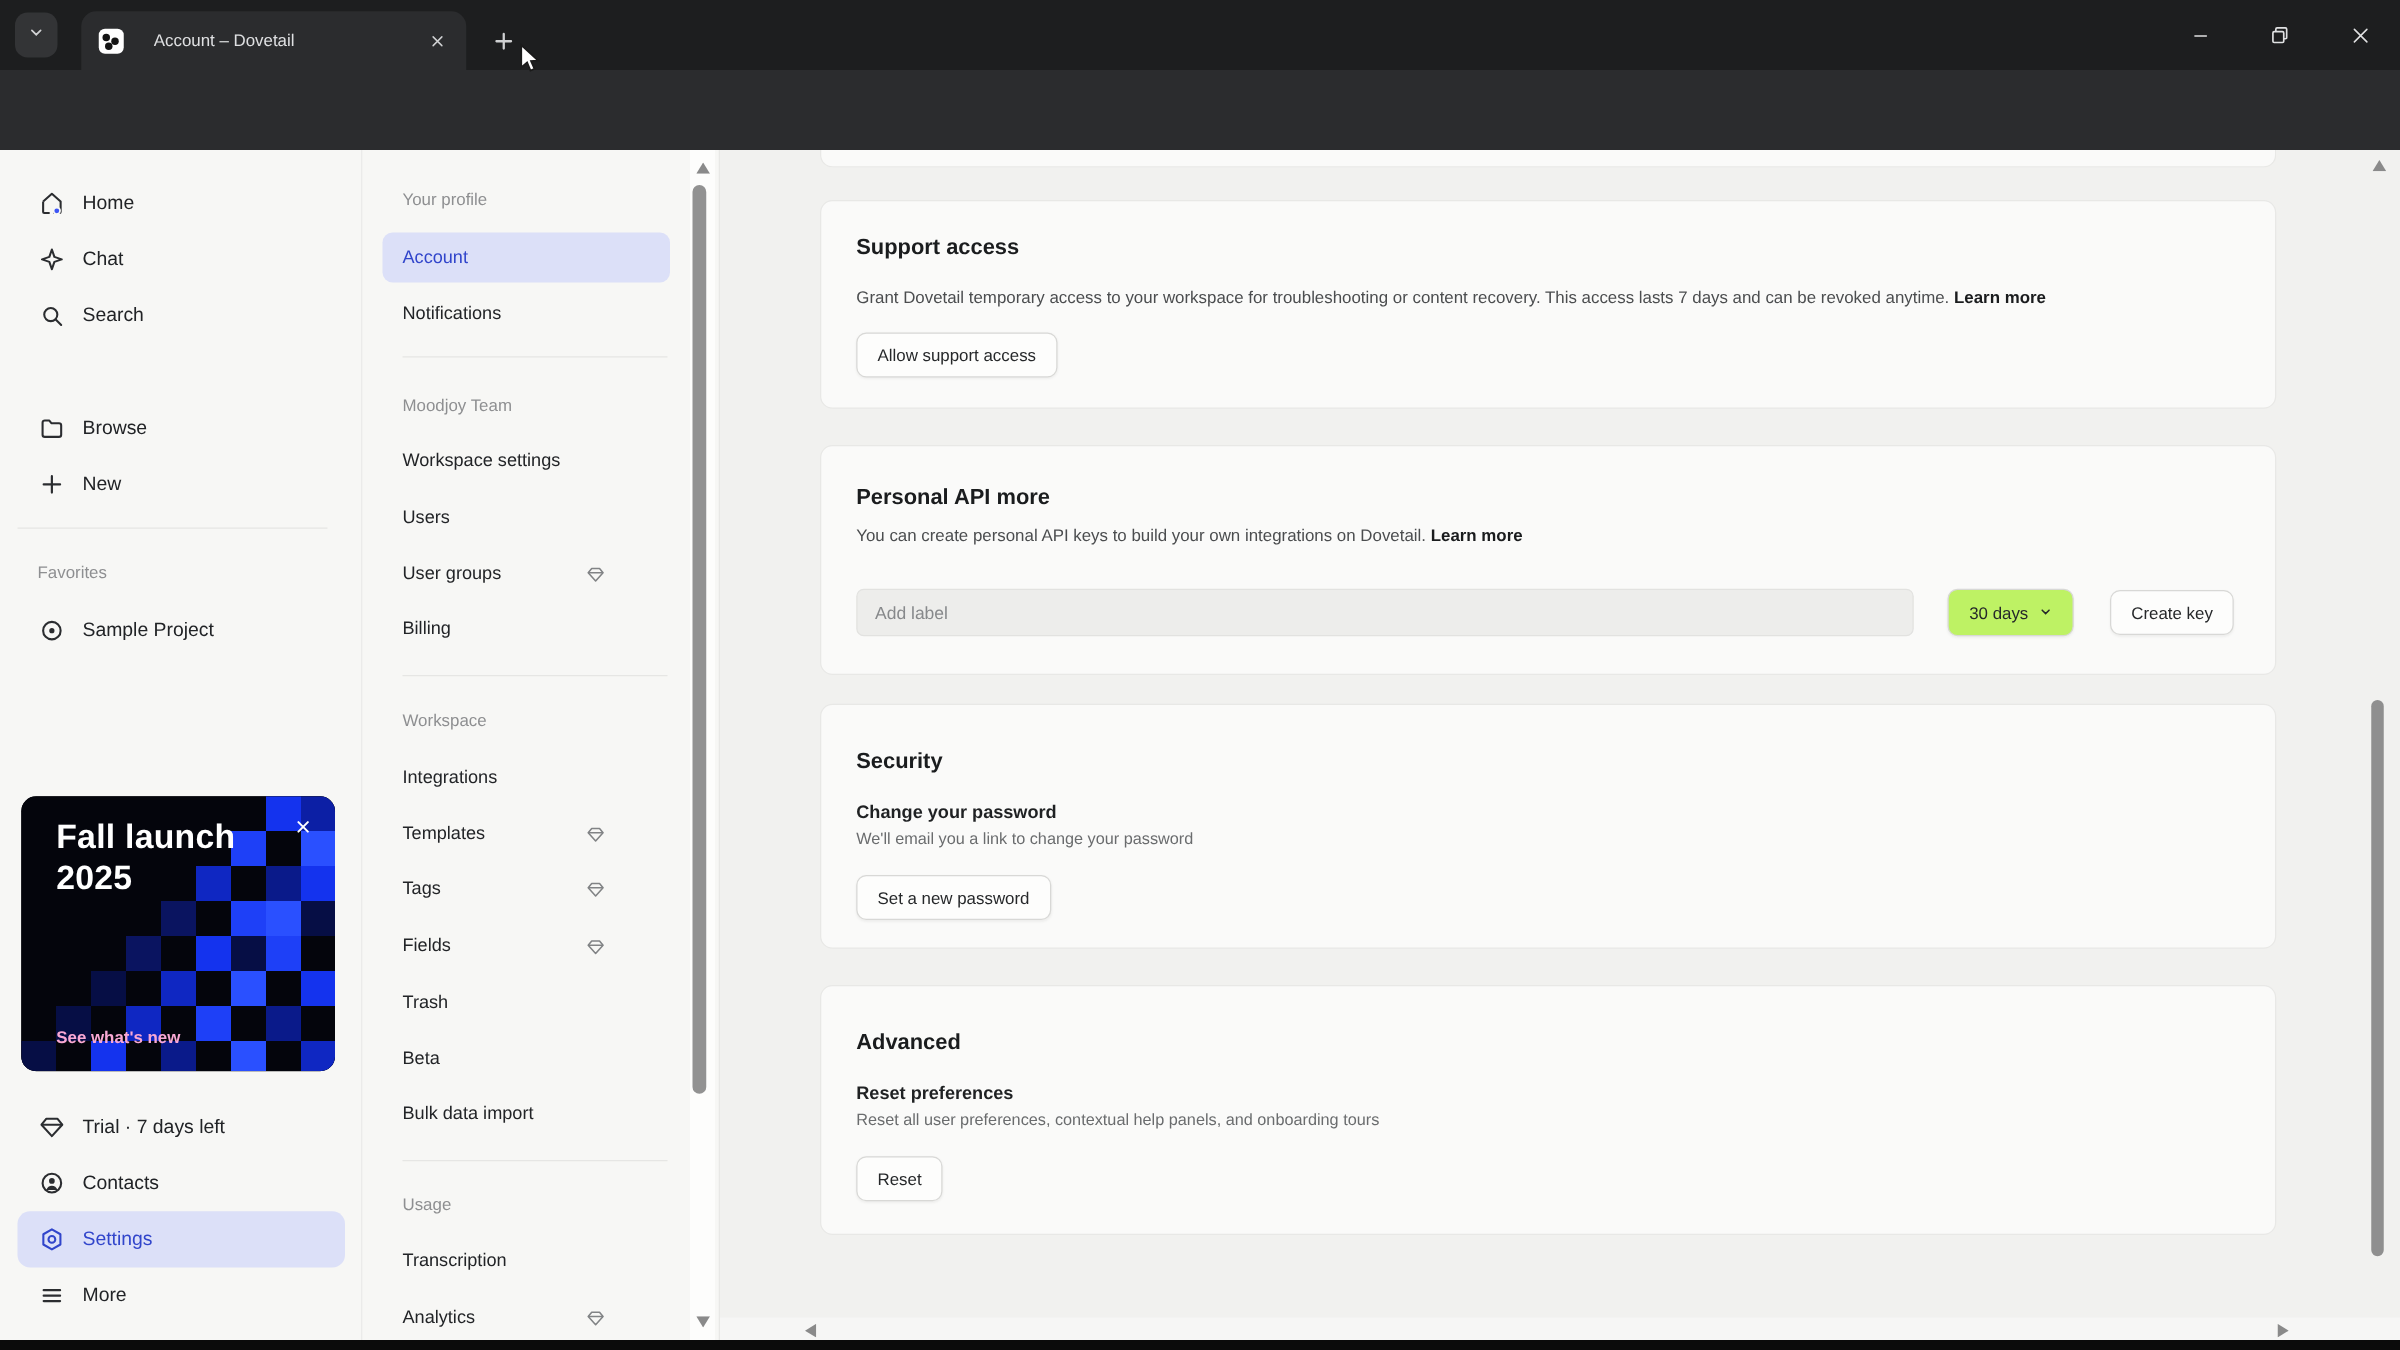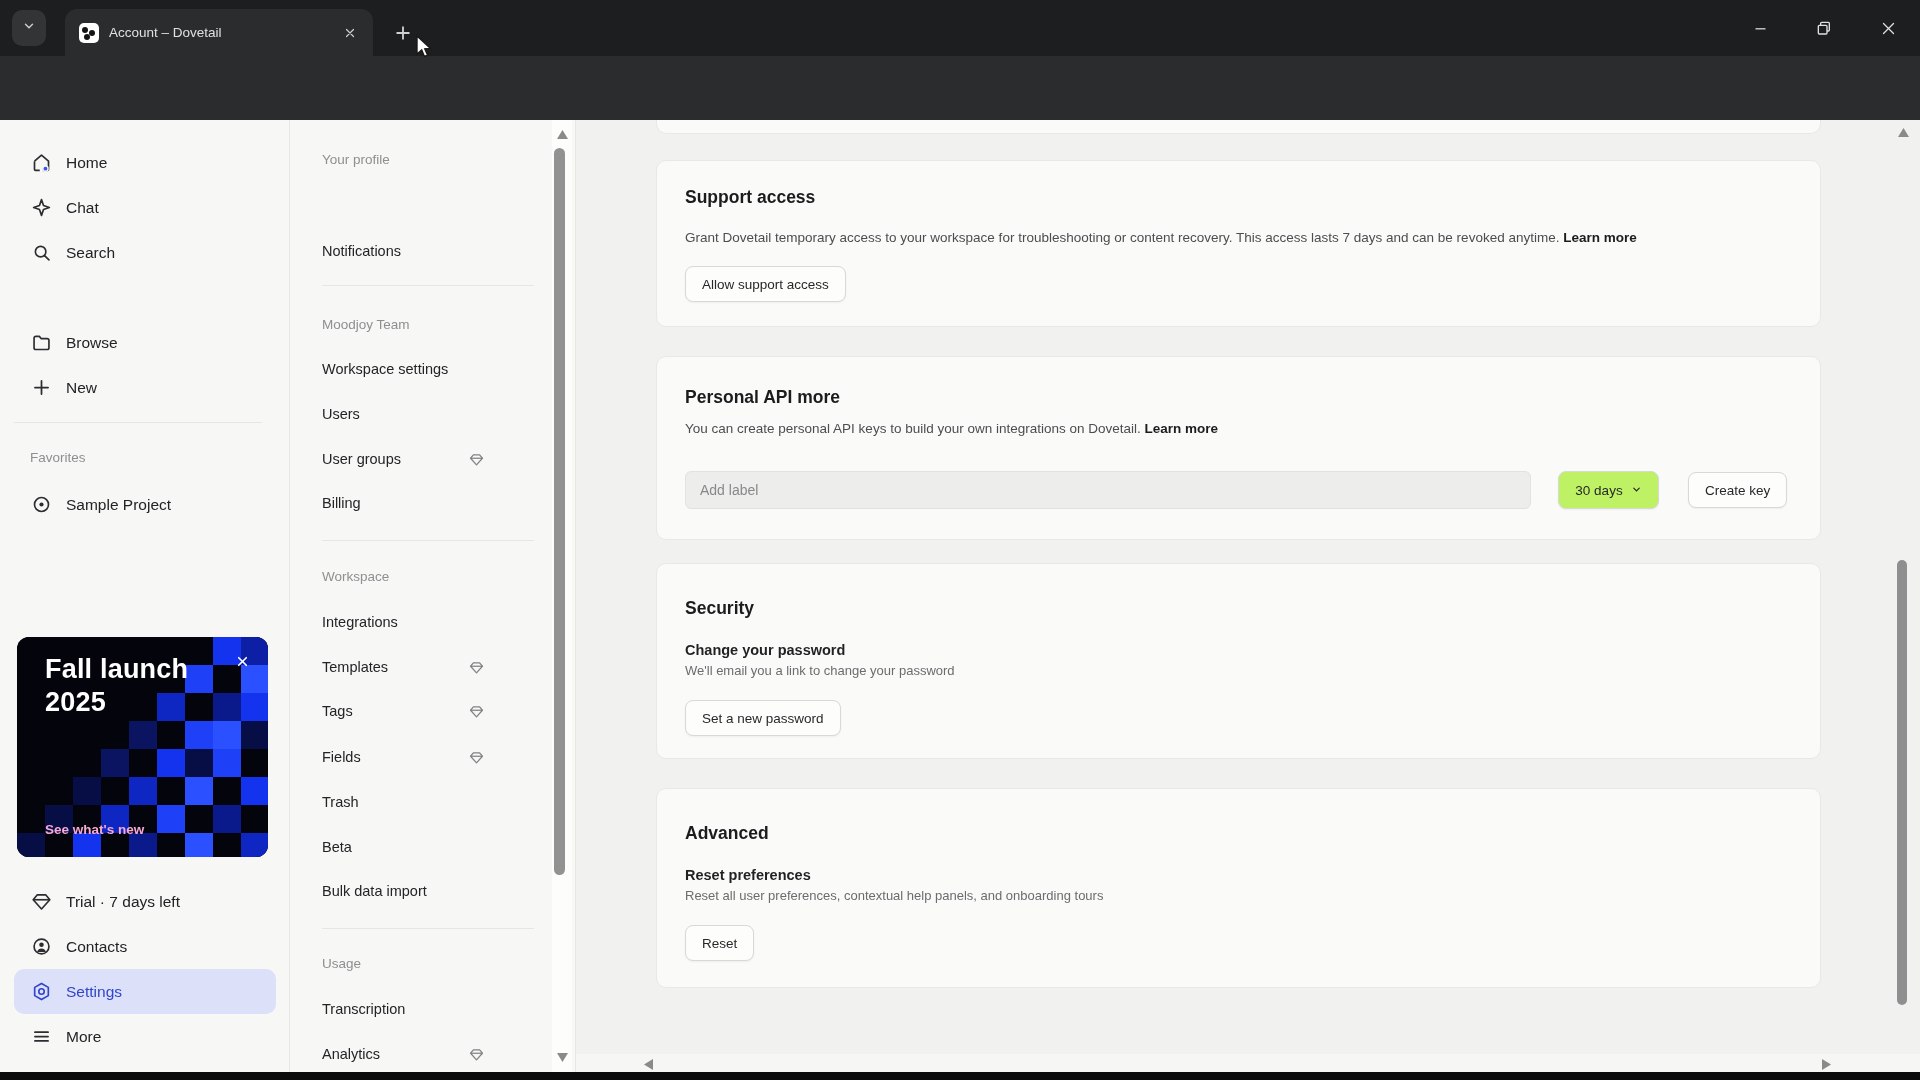--- a/index.html
+++ b/index.html
@@ -8,21 +8,21 @@
 
   
   .chrome-top { position:absolute; left:0; top:0; width:1920px; height:56px; background:#1d1e1f; }
   .tab-search-btn { position:absolute; left:12px; top:10px; width:34px; height:36px; background:#333436; border-radius:10px; display:flex; align-items:center; justify-content:center; }
   .tab { position:absolute; left:65px; top:9px; width:308px; height:47px; background:#2b2c2e; border-radius:12px 12px 0 0; display:flex; align-items:center; padding:0 12px 0 14px; }
   .tab-favicon { width:20px; height:20px; background:#ffffff; border-radius:5px; position:relative; flex:none; }
   .tab-favicon i { position:absolute; background:#141414; border-radius:50%; }
   .tab-favicon i:nth-child(1){ width:6px; height:6px; left:3px; top:4px; }
   .tab-favicon i:nth-child(2){ width:6px; height:6px; left:10px; top:7px; }
   .tab-favicon i:nth-child(3){ width:6px; height:6px; left:5px; top:11px; }
-  .tab-title { color:#dfe0e2; font-size:13.5px; margin-left:10px; flex:1 1 auto; white-space:nowrap; overflow:hidden; }
+  .tab-title { color:#dfe0e2; font-size:13.5px; margin-left:24px; flex:1 1 auto; white-space:nowrap; overflow:hidden; }
   .tab-close { width:22px; height:22px; display:flex; align-items:center; justify-content:center; border-radius:50%; flex:none; }
   .newtab-btn { position:absolute; left:388px; top:18px; width:30px; height:30px; display:flex; align-items:center; justify-content:center; }
   .win-controls { position:absolute; right:0; top:0; height:56px; display:flex; align-items:center; }
   .win-btn { width:64px; height:50px; display:flex; align-items:center; justify-content:center; }
 
   .toolbar { position:absolute; left:0; top:56px; width:1920px; height:64px; background:#2b2c2e; }
   .nav-ico { position:absolute; top:72px; width:36px; height:36px; display:flex; align-items:center; justify-content:center; border-radius:50%; }
   .omnibox { position:absolute; left:150px; top:67px; width:1552px; height:43px; background:#232425; border-radius:22px; display:flex; align-items:center; }
   .omni-tune { margin-left:18px; flex:none; display:flex; }
   .omni-url { margin-left:16px; color:#e4e4e4; font-size:15px; flex:1 1 auto; white-space:nowrap; overflow:hidden; }
@@ -345,20 +345,23 @@
           <svg width="21" height="21" viewBox="0 0 24 24" fill="none" stroke="#2b2d30" stroke-width="2" stroke-linecap="round">
               <path d="M4.5 7h15M4.5 12h15M4.5 17h15"></path>
             </svg>
         </span>
           <span class="slabel">More</span>
       </div>
     </div>
 
     <div class="settings-nav">
       <div class="nheading" style="top:30px;">Your profile</div>
+      <div class="nrow selected" style="top:66px;">
+          <span class="nlabel">Account</span>
+        </div>
       <div class="nrow" style="top:111px;">
           <span class="nlabel">Notifications</span>
         </div>
       <div class="ndivider" style="top:165px;"></div>
 
       <div class="nheading" style="top:195px;">Moodjoy Team</div>
       <div class="nrow" style="top:229px;">
           <span class="nlabel">Workspace settings</span>
         </div>
       <div class="nrow" style="top:274px;">

